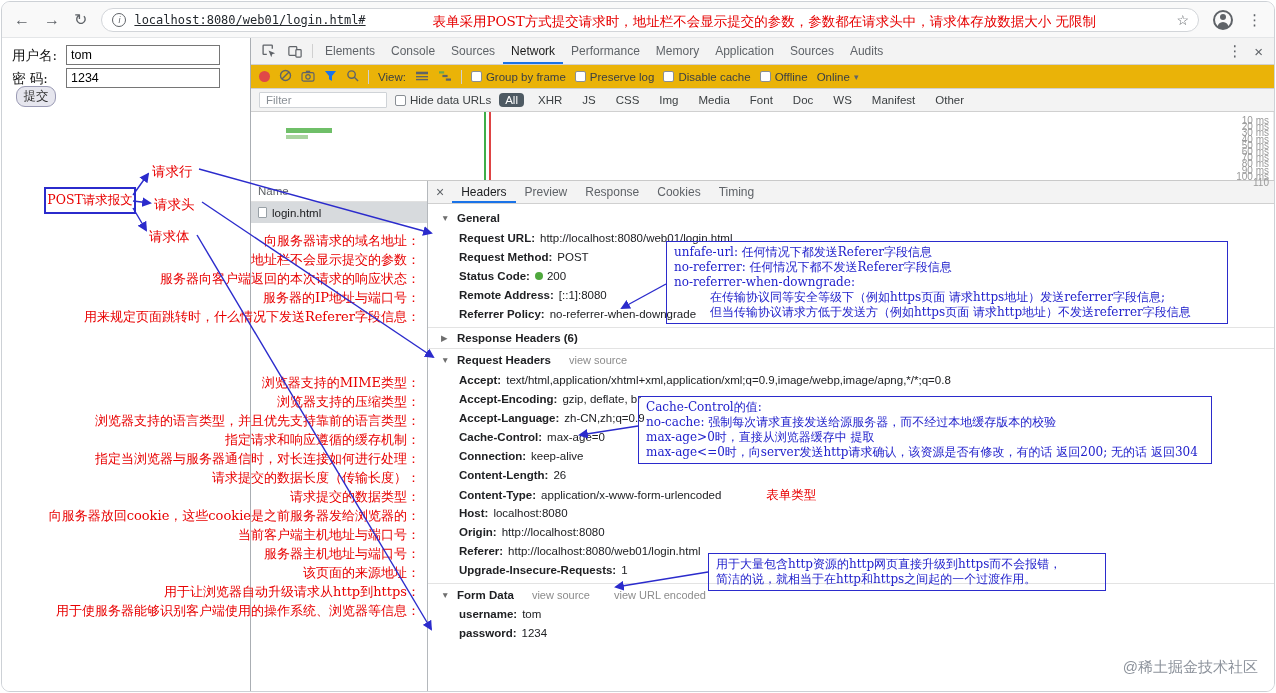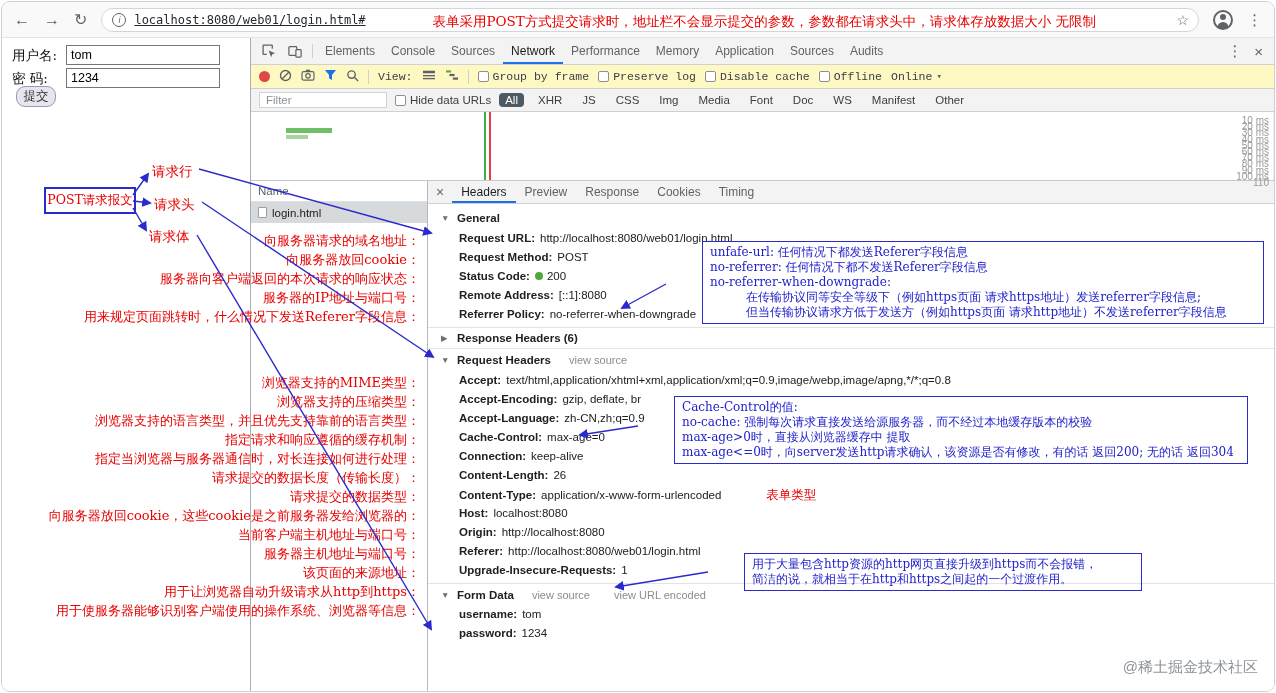--- a/index.html
+++ b/index.html
@@ -30,21 +30,21 @@
   
   .devtools { position:absolute; top:36px; left:248px; right:0; bottom:0; display:flex; flex-direction:column; border-left:1px solid #aaaeb3; background:#fff; }
   .dt-tabbar { height:27px; background:#f3f3f3; border-bottom:1px solid #d0d0d0; display:flex; align-items:stretch; padding:0 5px; flex:none; }
   .dt-icon { display:flex; align-items:center; padding:0 6px; }
   .dt-vsep { width:1px; background:#d0d0d0; margin:6px 4px; }
   .dt-tab { display:flex; align-items:center; padding:0 8px; font-size:12px; color:#5f6368; white-space:nowrap; }
   .dt-tab.sel { color:#1a1a1a; box-shadow:inset 0 -2px 0 #1a73e8; }
   .dt-tab-right { margin-left:auto; display:flex; align-items:center; gap:12px; padding-right:6px; color:#5f6368; }
   .dt-tab-right .g { font-size:15px; }
 
-  .dt-toolbar { height:24px; background:#fef9c3; border-bottom:1px solid #d0d0d0; display:flex; align-items:center; padding:0 8px; gap:9px; flex:none; font-size:11.5px; color:#3c4043;font-family:Liberation Mono, monospace; }
+  .dt-toolbar { height:24px; background:#eab308; border-bottom:1px solid #d0d0d0; display:flex; align-items:center; padding:0 8px; gap:9px; flex:none; font-size:11.5px; color:#3c4043; }
   .rec-dot { width:11px; height:11px; border-radius:50%; background:#e04848; flex:none; }
   .cb { width:11px; height:11px; border:1px solid #8a8f94; border-radius:2px; background:#fff; flex:none; }
   .cb-group { display:flex; align-items:center; gap:4px; white-space:nowrap; }
   .dt-select { display:flex; align-items:center; gap:4px; white-space:nowrap; }
   .caret { font-size:9px; color:#5f6368; }
 
   .dt-filter { height:23px; background:#f3f3f3; border-bottom:1px solid #d0d0d0; display:flex; align-items:center; padding:0 8px; gap:8px; flex:none; font-size:11.5px; color:#3c4043; }
   .filter-input { width:128px; height:16px; border:1px solid #cfd3d7; border-radius:1px; font-size:11.5px; padding:0 6px; background:#fff; color:#333; }
   .filter-input::placeholder { color:#8a9096; }
   .pill { padding:1px 6px; border-radius:4px; color:#3c4043; white-space:nowrap; }
@@ -80,21 +80,21 @@
   .kv .k { font-weight:bold; }
   .kv .v { margin-left:5px; }
   .status-dot { display:inline-block; width:8px; height:8px; border-radius:50%; background:#4fa83d; margin:0 2px 0 5px; }
   .ct-note { color:#e80000; font-family:"DejaVu Serif",serif; font-size:12.5px; margin-left:45px; }
 
   
   .annot-layer { position:absolute; inset:0; z-index:40; pointer-events:none; font-family:"DejaVu Serif",serif; }
   .note { position:absolute; right:854px; color:#e80000; font-size:13px; white-space:nowrap; }
   .post-box { position:absolute; left:42px; top:185px; width:92px; height:27px; border:2px solid #2b2bcc; color:#e80000; font-size:12.5px; display:flex; align-items:center; justify-content:center; white-space:nowrap; }
   .req-label { position:absolute; color:#e80000; font-size:13.5px; white-space:nowrap; }
-  .bluebox { position:absolute; border:1.5px solid #2b2bcc; color:#2222cc; font-size:12px; line-height:15px; padding:3px 7px;margin-left:36px; }
+  .bluebox { position:absolute; border:1.5px solid #2b2bcc; color:#2222cc; font-size:12px; line-height:15px; padding:3px 7px; }
   .bluebox div { white-space:nowrap; }
   .bluebox .indent { padding-left:36px; }
   .arrows { position:absolute; inset:0; z-index:45; pointer-events:none; }
   .watermark { position:absolute; right:16px; bottom:14px; color:#8d939c; font-size:15px; z-index:60; }
 </style>
 </head>
 <body>
 
 <div class="window">
 
@@ -346,21 +346,21 @@
     </div>
   </div>
 
   <div class="annot-layer">
     <div class="post-box">POST请求报文</div>
     <div class="req-label" style="left:150px;top:161px;">请求行</div>
     <div class="req-label" style="left:152px;top:194px;">请求头</div>
     <div class="req-label" style="left:147px;top:226px;">请求体</div>
 
     <div class="note" style="top:230px;">向服务器请求的域名地址：</div>
-    <div class="note" style="top:249px;">向服务器放回cookie：</div>
+    <div class="note" style="top:249px;">地址栏不会显示提交的参数：</div>
     <div class="note" style="top:268px;">服务器向客户端返回的本次请求的响应状态：</div>
     <div class="note" style="top:287px;">服务器的IP地址与端口号：</div>
     <div class="note" style="top:306px;">用来规定页面跳转时，什么情况下发送Referer字段信息：</div>
     <div class="note" style="top:372px;">浏览器支持的MIME类型：</div>
     <div class="note" style="top:391px;">浏览器支持的压缩类型：</div>
     <div class="note" style="top:410px;">浏览器支持的语言类型，并且优先支持靠前的语言类型：</div>
     <div class="note" style="top:429px;">指定请求和响应遵循的缓存机制：</div>
     <div class="note" style="top:448px;">指定当浏览器与服务器通信时，对长连接如何进行处理：</div>
     <div class="note" style="top:467px;">请求提交的数据长度（传输长度）：</div>
     <div class="note" style="top:486px;">请求提交的数据类型：</div>

